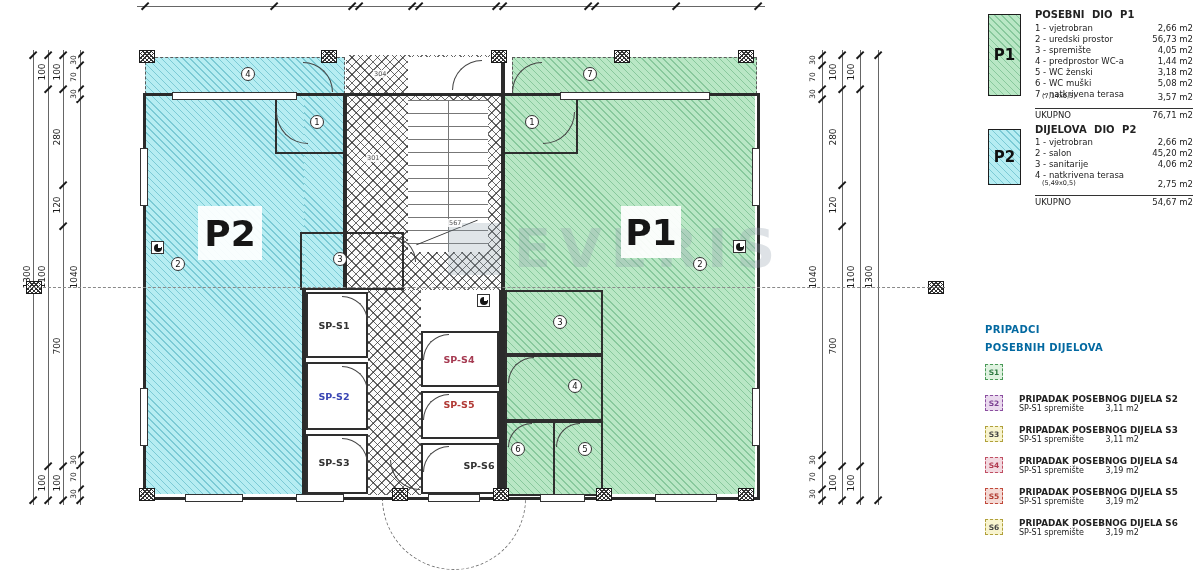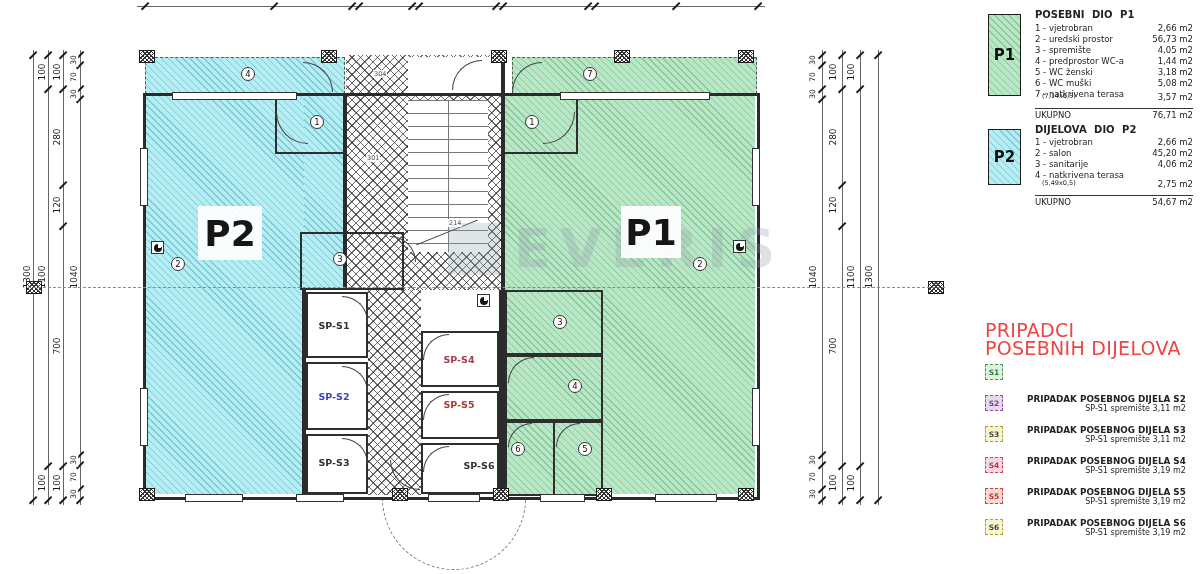--- a/index.html
+++ b/index.html
@@ -63,23 +63,23 @@
   
   .lg-sw{position:absolute;border:1.6px solid #1d1d1d;display:flex;align-items:center;justify-content:center;
          font-weight:bold;font-size:15px;color:#111;z-index:7;}
   .lg-title{position:absolute;font-size:10px;font-weight:bold;word-spacing:4px;white-space:nowrap;}
   .lg-rows{position:absolute;width:158px;}
   .lg-row{display:flex;justify-content:space-between;font-size:8.5px;height:11px;line-height:11px;white-space:nowrap;}
   .lg-note{position:absolute;width:158px;display:flex;justify-content:space-between;font-size:8.5px;}
   .lg-note .nm{font-size:6.5px;padding-left:7px;}
   .lg-rule{position:absolute;width:158px;border-top:1px solid #333;}
   .lg-tot{position:absolute;width:158px;display:flex;justify-content:space-between;font-size:8.5px;}
-  .pr-head{position:absolute;font-size:19px;font-weight:400;letter-spacing:.3px;color:#ef4444;line-height:18px;white-space:nowrap;}
+  .pr-head{position:absolute;font-size:10px;font-weight:700;letter-spacing:.3px;color:#0369a1;line-height:18px;white-space:nowrap;}
   .pr-list{position:absolute;width:212px;}
-  .pr-item{display:flex;gap:24px;height:31px;align-items:flex-start;text-align:right;}
+  .pr-item{display:flex;gap:16px;height:31px;align-items:flex-start;}
   .pr-sw{flex:0 0 18px;height:16px;border:1.2px dashed #888;display:flex;align-items:center;justify-content:center;
          font-size:7.5px;font-weight:bold;margin-top:1px;}
   .pr-t1{display:block;font-size:8.8px;font-weight:bold;line-height:10px;white-space:nowrap;}
   .pr-t2{display:block;font-size:8px;line-height:10px;white-space:nowrap;}
   .pr-nm{display:inline-block;width:84px;}
   .sw-s1{background:#dff2e0;border-color:#4a9a58;color:#2f7a42;}
   .sw-s2{background:#ead9ee;border-color:#8b4fa0;color:#7a3f92;}
   .sw-s3{background:#f8f4cf;border-color:#b0a03a;color:#444;}
   .sw-s4{background:#f2d9e0;border-color:#c04f63;color:#b03a50;}
   .sw-s5{background:#f4d9d4;border-color:#c0483a;color:#b03a30;}
@@ -279,21 +279,21 @@
   <span class="mk" style="left:518px;top:449px;">6</span>
   <span class="mk" style="left:590px;top:74px;">7</span>
   <span class="splab" style="left:334px;top:325px;color:#333;">SP-S1</span>
   <span class="splab" style="left:334px;top:396px;color:#3a46b4;">SP-S2</span>
   <span class="splab" style="left:334px;top:462px;color:#333;">SP-S3</span>
   <span class="splab" style="left:459px;top:359px;color:#a63b52;">SP-S4</span>
   <span class="splab" style="left:459px;top:404px;color:#b13a35;">SP-S5</span>
   <span class="splab" style="left:479px;top:465px;color:#333;">SP-S6</span>
   <span class="stlab" style="left:373px;top:70px;">304</span>
   <span class="stlab" style="left:366px;top:154px;">301</span>
-  <span class="stlab" style="left:448px;top:219px;">214</span>
+  <span class="stlab" style="left:448px;top:219px;">567</span>
   <span class="cam" style="left:151px;top:241px;"></span>
   <span class="cam" style="left:733px;top:240px;"></span>
   <span class="cam" style="left:477px;top:294px;"></span>
 
   <div class="entr" style="left:381px;top:499px;width:148px;height:72px;">
       <div></div>
     </div>
 
   <div class="lg-sw h-green" style="left:988px;top:14px;width:33px;height:82px;">P1</div>
   <div class="lg-title" style="left:1035px;top:9px;">POSEBNI DIO P1</div>

